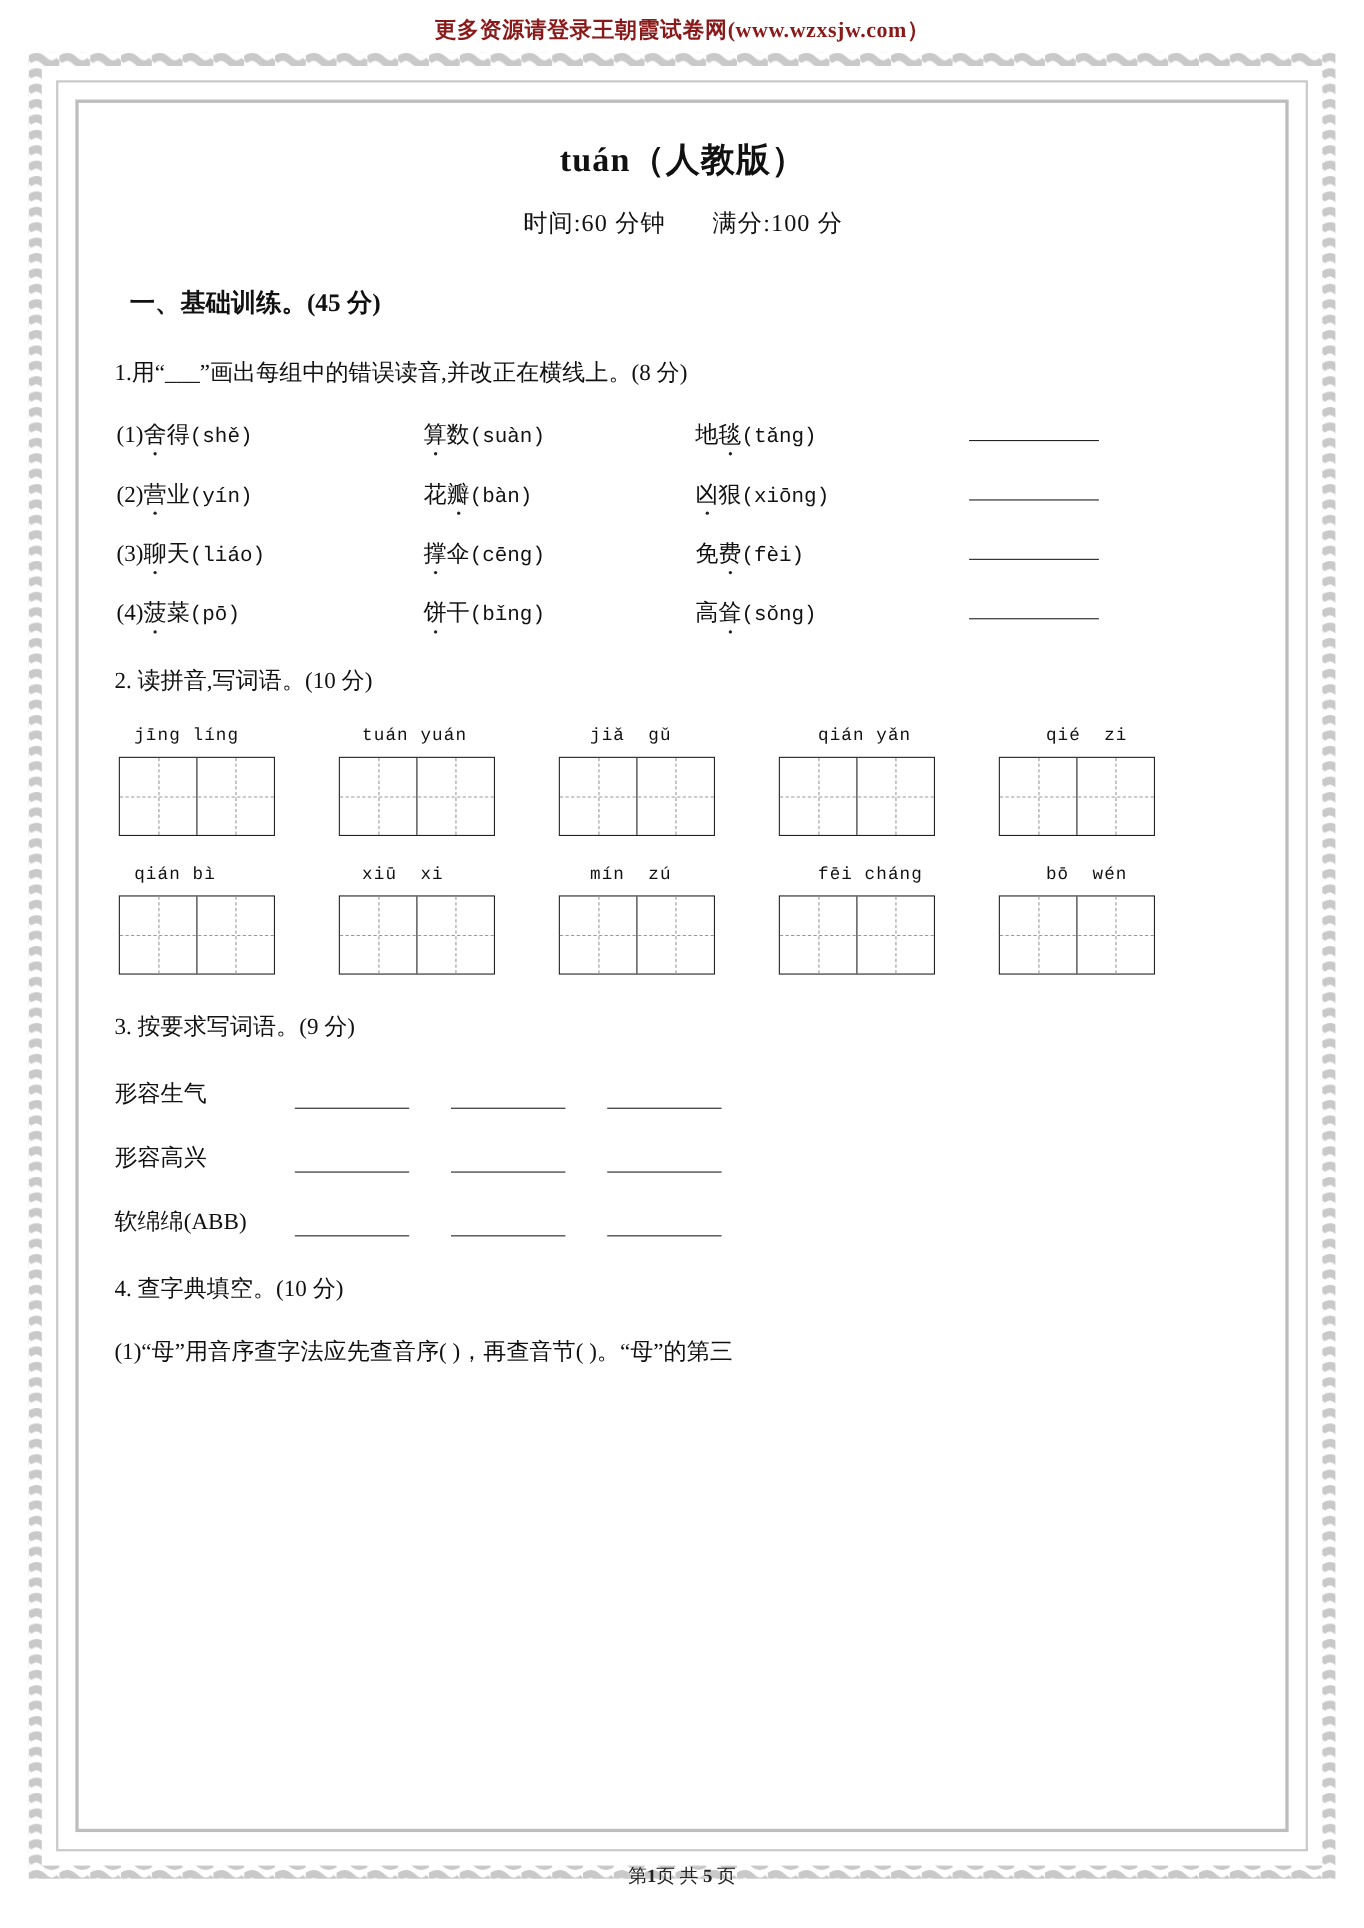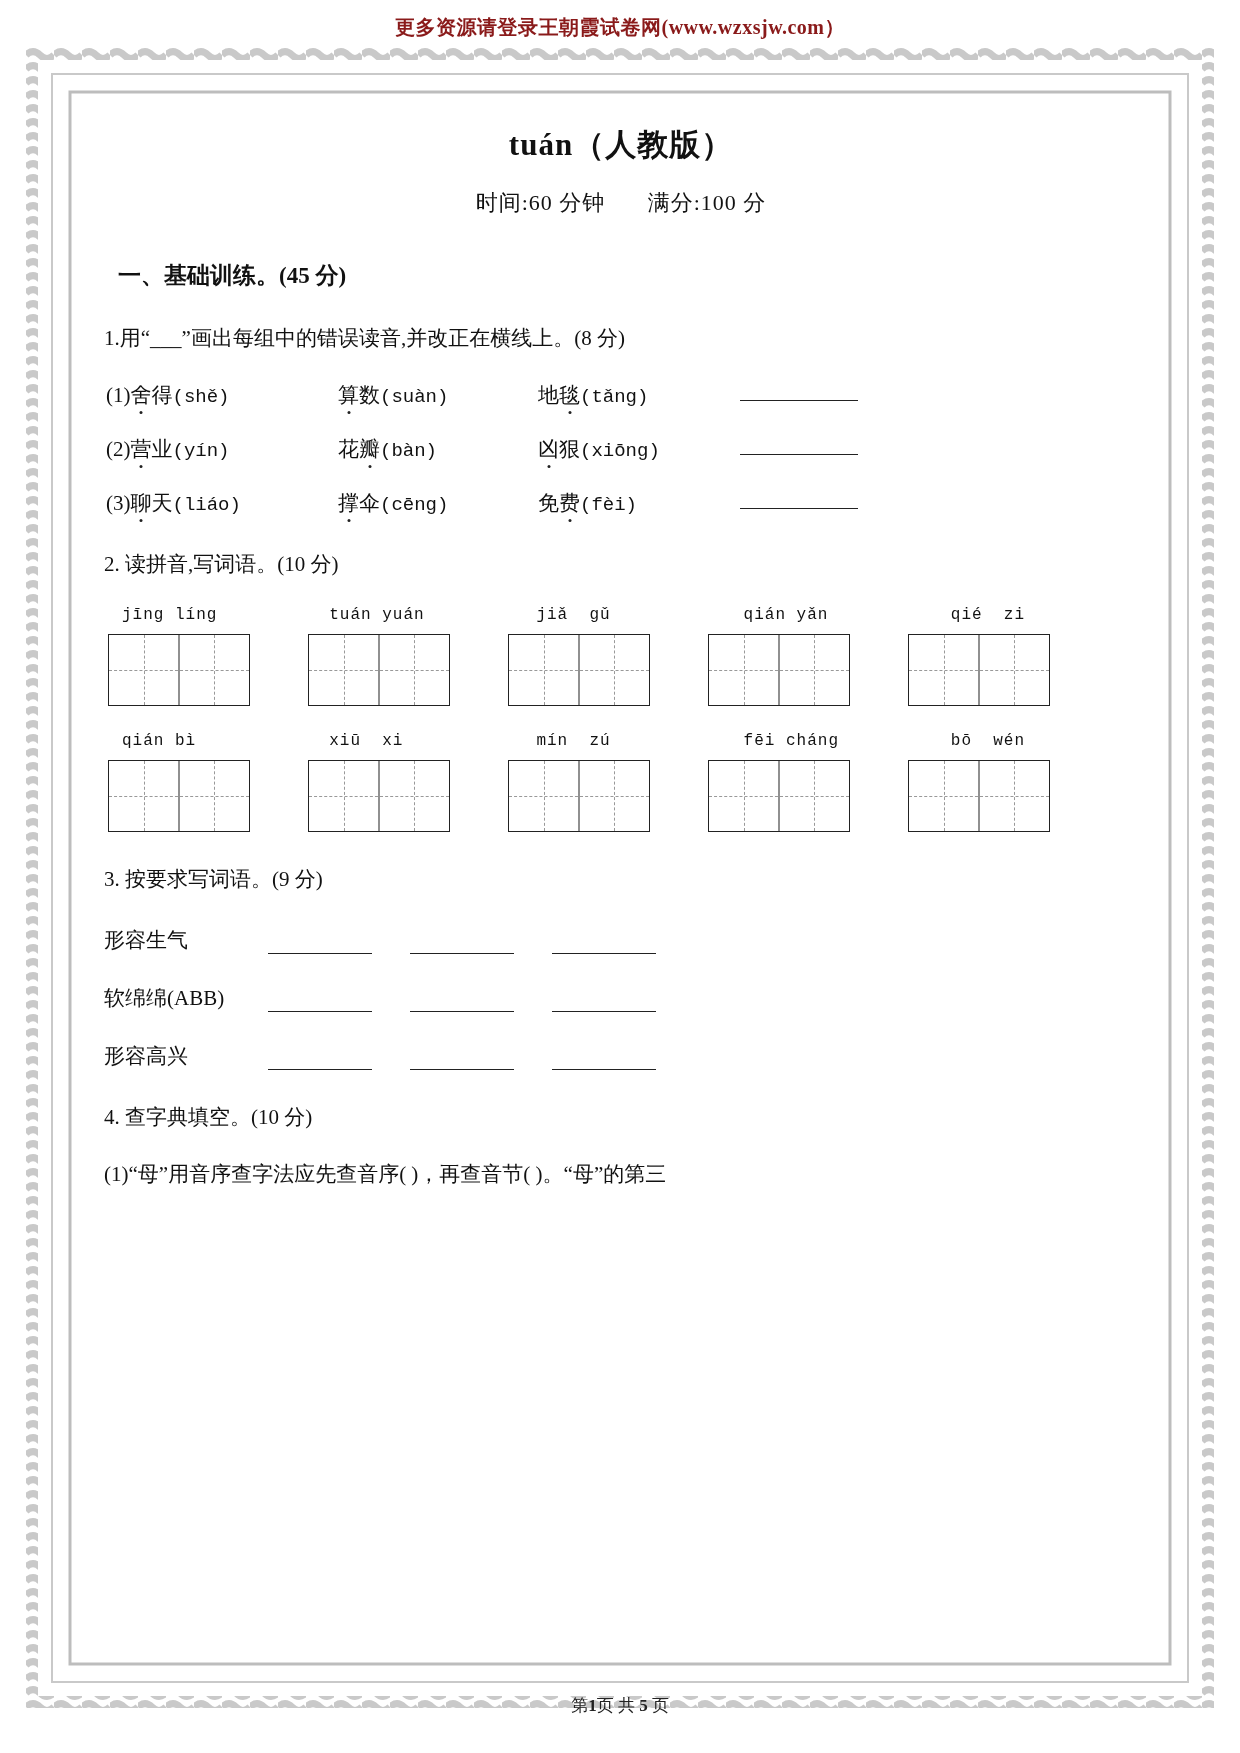--- a/index.html
+++ b/index.html
@@ -168,20 +168,21 @@
     color:#222;
   }
   .footer b { font-weight:bold; }
   .q1rows { margin-top:10px; }
   .q1row {
     display:flex;
     font-size:21px;
     margin-top:26px;
     margin-left:8px;
     align-items:flex-end;
+    gap:47px;
   }
   .q1row .c1 { width:232px; }
   .q1row .c2 { width:200px; }
   .q1row .c3 { width:190px; }
   .py-in { font-family:"Liberation Mono", monospace; font-size:19px; }
 </style>
 </head>
 <body>
 
 <div class="site-header">更多资源请登录王朝霞试卷网(www.wzxsjw.com）</div>
@@ -224,20 +225,26 @@
       <div class="c2"><span>花</span><span class="dotted">瓣</span><span class="py-in">(bàn)</span></div>
       <div class="c3"><span class="dotted">凶</span><span>狠</span><span class="py-in">(xiōng)</span></div>
       <div><span class="blank-line"></span></div>
     </div>
     <div class="q1row">
       <div class="c1"><span>(3)</span><span class="dotted">聊</span><span>天</span><span class="py-in">(liáo)</span></div>
       <div class="c2"><span class="dotted">撑</span><span>伞</span><span class="py-in">(cēng)</span></div>
       <div class="c3"><span>免</span><span class="dotted">费</span><span class="py-in">(fèi)</span></div>
       <div><span class="blank-line"></span></div>
     </div>
+    <div class="q1row">
+      <div class="c1"><span>(4)</span><span class="dotted">菠</span><span>菜</span><span class="py-in">(pō)</span></div>
+      <div class="c2"><span class="dotted">饼</span><span>干</span><span class="py-in">(bǐng)</span></div>
+      <div class="c3"><span>高</span><span class="dotted">耸</span><span class="py-in">(sǒng)</span></div>
+      <div><span class="blank-line"></span></div>
+    </div>
   </div>
 
   <div class="q q-bold">2. 读拼音,写词语。(10 分)</div>
 
   <div class="label-row">
     <div class="lbl">jīng líng</div>
     <div class="lbl">tuán yuán</div>
     <div class="lbl">jiǎ  gǔ</div>
     <div class="lbl">qián yǎn</div>
     <div class="lbl">qié  zi</div>
@@ -328,27 +335,27 @@
   <div class="q q-bold">3. 按要求写词语。(9 分)</div>
 
   <div class="word-rows">
     <div class="word-row">
       <span class="wlbl">形容生气</span>
       <span class="wblank"></span>
       <span class="wblank"></span>
       <span class="wblank"></span>
     </div>
     <div class="word-row">
+      <span class="wlbl">形容高兴</span>
+      <span class="wblank"></span>
+      <span class="wblank"></span>
+      <span class="wblank"></span>
+    </div>
+    <div class="word-row">
       <span class="wlbl">软绵绵(ABB)</span>
-      <span class="wblank"></span>
-      <span class="wblank"></span>
-      <span class="wblank"></span>
-    </div>
-    <div class="word-row">
-      <span class="wlbl">形容高兴</span>
       <span class="wblank"></span>
       <span class="wblank"></span>
       <span class="wblank"></span>
     </div>
   </div>
 
   <div class="q q-bold">4. 查字典填空。(10 分)</div>
   <div class="q">(1)“母”用音序查字法应先查音序(        )，再查音节(        )。“母”的第三</div>
 
 </div>

